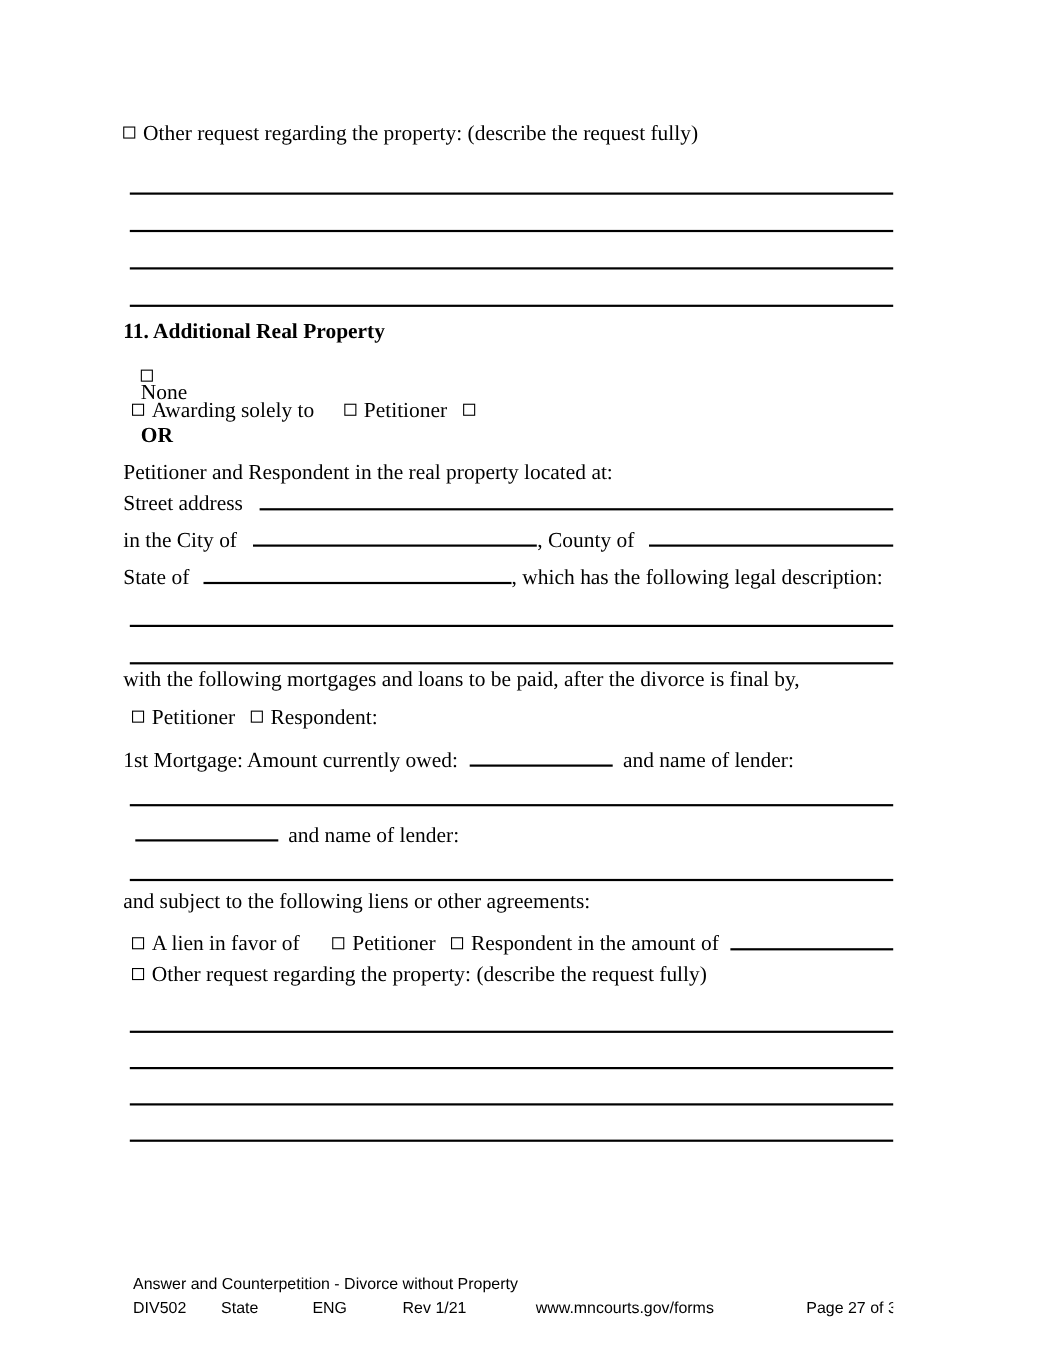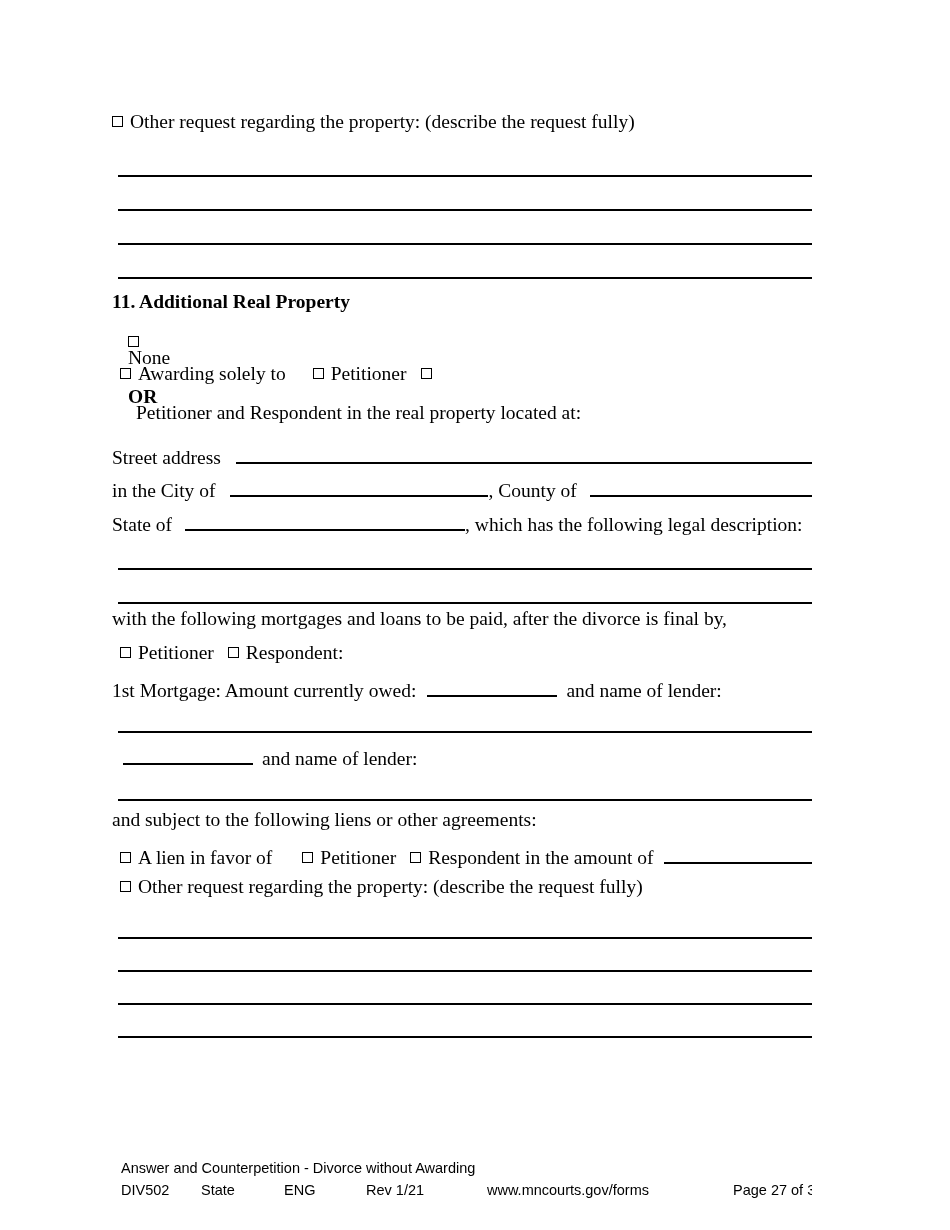--- a/index.html
+++ b/index.html
@@ -132,21 +132,21 @@
     <div class="row" style="position:absolute; left:8px; top:252px;">
       <span class="cb"></span>
       <span class="txt">Awarding solely to</span>
       <span style="display:inline-block; width:27px;"></span>
       <span class="cb"></span>
       <span class="txt">Petitioner</span>
       <span style="display:inline-block; width:14px;"></span>
       <span class="cb"></span>
     </div>
 
-    <div class="txt" style="position:absolute; left:0; top:291px;margin-left:24px;">Petitioner and Respondent in the real property located at:</div>
+    <div class="txt" style="position:absolute; left:0; top:308px;">Petitioner and Respondent in the real property located at:</div>
 
     <div class="row" style="position:absolute; left:0; top:331px;">
       <span class="txt">Street address</span>
       <span style="display:inline-block; width:15px;"></span>
       <span class="blank" style="width:600px;"></span>
     </div>
 
     <div class="row" style="position:absolute; left:0; top:364px;">
       <span class="txt">in the City of</span>
       <span style="display:inline-block; width:15px;"></span>
@@ -214,21 +214,21 @@
     </div>
 
     <div class="rule" style="top:825px;"></div>
     <div class="rule" style="top:858px;"></div>
     <div class="rule" style="top:891px;"></div>
     <div class="rule" style="top:924px;"></div>
 
   </div>
 
   <div class="footer">
-    <div class="f-title">Answer and Counterpetition - Divorce without Awarding</div>
+    <div class="f-title">Answer and Counterpetition - Divorce without Property</div>
     <div class="f-item" style="left:121px;">DIV502</div>
     <div class="f-item" style="left:201px;">State</div>
     <div class="f-item" style="left:284px;">ENG</div>
     <div class="f-item" style="left:366px;">Rev 1/21</div>
     <div class="f-item" style="left:487px;">www.mncourts.gov/forms</div>
     <div class="f-item" style="left:733px;">Page 27 of 30</div>
   </div>
 
 </div>
 

